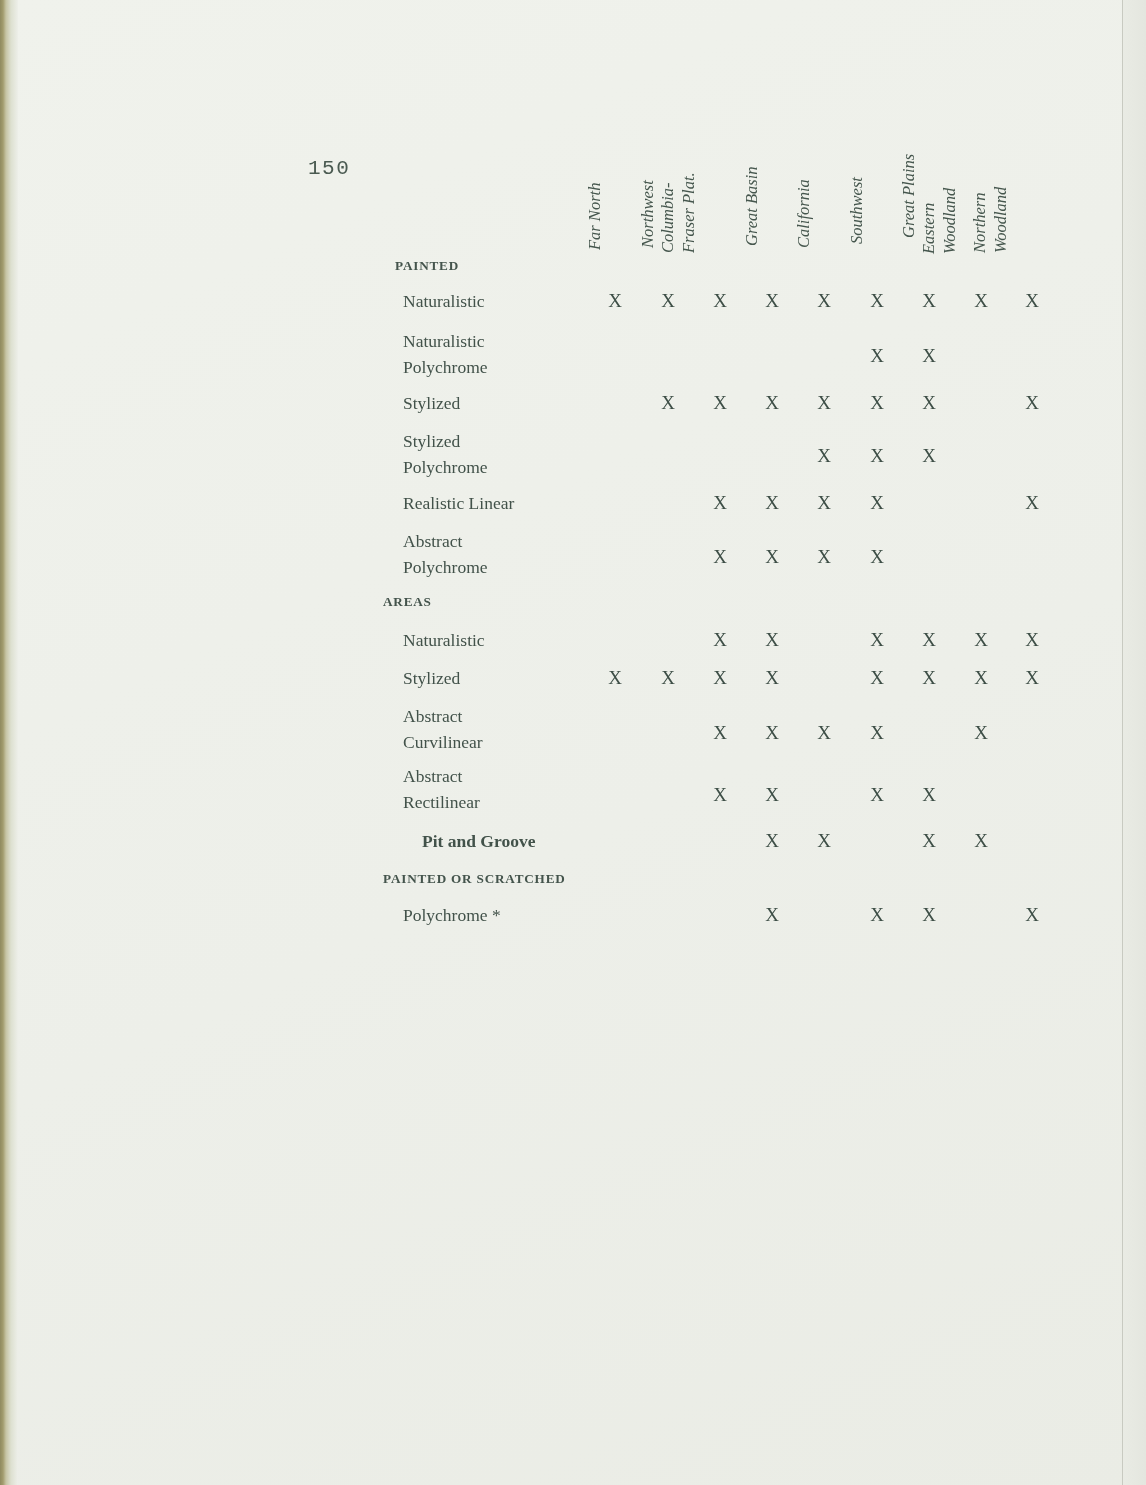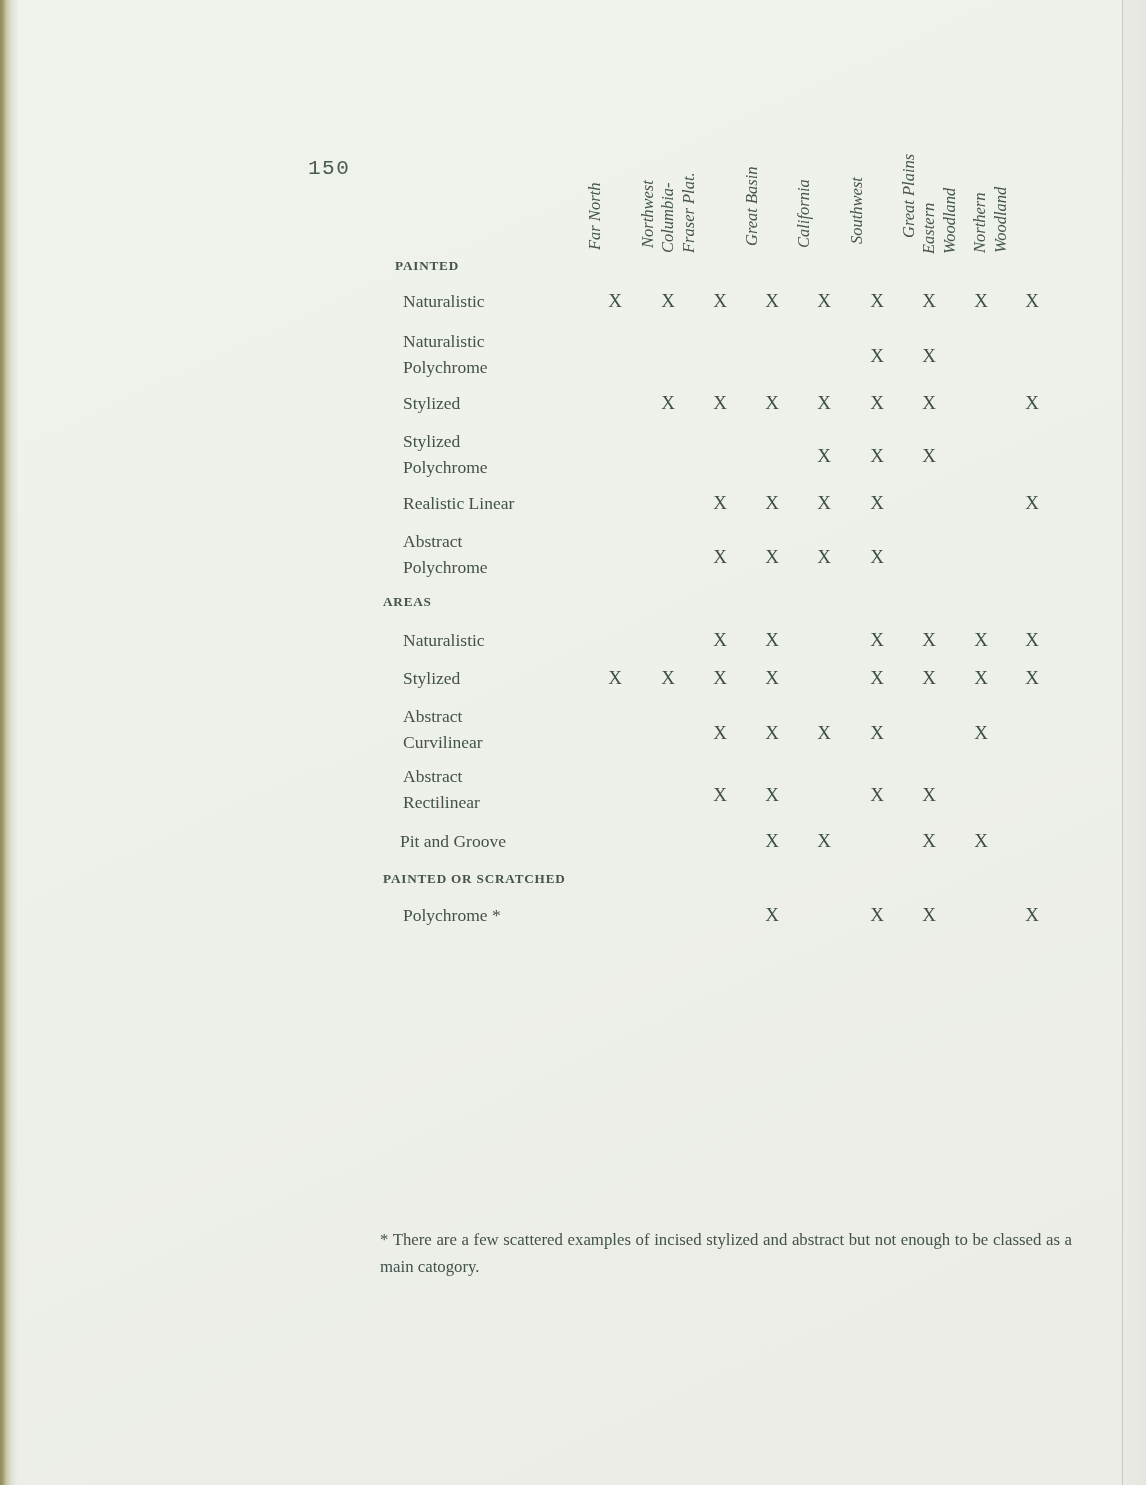--- a/index.html
+++ b/index.html
@@ -144,27 +144,26 @@
       <div class="mark" style="left: 772px; top: 720px;">X</div>
       <div class="mark" style="left: 824px; top: 720px;">X</div>
       <div class="mark" style="left: 877px; top: 720px;">X</div>
       <div class="mark" style="left: 981px; top: 720px;">X</div>
       <div class="row-label" style="left: 403px; top: 763px;">Abstract
 Rectilinear</div>
       <div class="mark" style="left: 720px; top: 782px;">X</div>
       <div class="mark" style="left: 772px; top: 782px;">X</div>
       <div class="mark" style="left: 877px; top: 782px;">X</div>
       <div class="mark" style="left: 929px; top: 782px;">X</div>
-      <div class="row-label" style="left: 400px; top: 828px;">Pit and Groove</div>
+      <div class="row-label" style="left: 422px; top: 828px; font-weight: bold;">Pit and Groove</div>
       <div class="mark" style="left: 772px; top: 828px;">X</div>
       <div class="mark" style="left: 824px; top: 828px;">X</div>
       <div class="mark" style="left: 929px; top: 828px;">X</div>
       <div class="mark" style="left: 981px; top: 828px;">X</div>
       <div class="section-label" style="left: 383px; top: 871px;">PAINTED OR SCRATCHED</div>
       <div class="row-label" style="left: 403px; top: 902px;">Polychrome *</div>
       <div class="mark" style="left: 772px; top: 902px;">X</div>
       <div class="mark" style="left: 877px; top: 902px;">X</div>
       <div class="mark" style="left: 929px; top: 902px;">X</div>
       <div class="mark" style="left: 1032px; top: 902px;">X</div>
     </div>
 
-  <div class="footnote">* There are a few scattered examples of incised stylized and abstract but not enough to be classed as a main catogory.</div>
 </div>
 
 </body></html>

